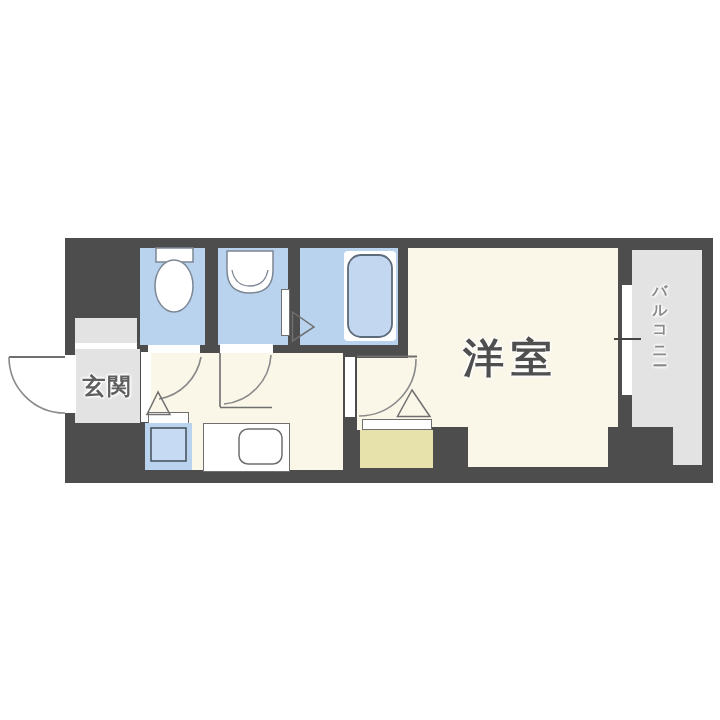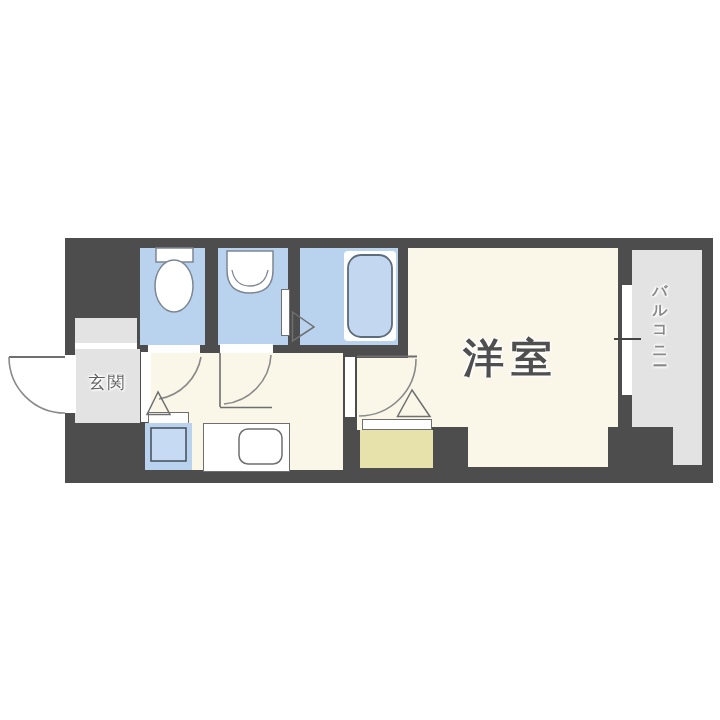--- a/index.html
+++ b/index.html
@@ -8,22 +8,22 @@
   .abs{position:absolute;}
   .wall{background:var(--wall);}
   .cream{background:var(--floor-cream);}
   .blue{background:var(--wet-area-blue);}
   .gray{background:var(--area-gray);}
   .yellow{background:var(--closet-yellow);}
   .whitebar{background:#ffffff;}
   .outlined{border:1px solid var(--outline);}
   svg.overlay{position:absolute;left:0;top:0;pointer-events:none;}
   .halo{text-shadow:0 0 2px #fff,0 0 3px #fff,0 0 4px #fff,1px 1px 2px #fff,-1px -1px 2px #fff;}
-  .lbl-entrance{left:75px;top:371px;width:65px;text-align:center;font-size:17px;
-      letter-spacing:2px;color:var(--label-text);font-weight:normal;}
+  .lbl-entrance{left:75px;top:371px;width:65px;text-align:center;font-size:23px;
+      letter-spacing:2px;color:var(--label-text);font-weight:bold;}
   .lbl-western{left:436px;top:331px;width:150px;text-align:center;font-size:41px;
       letter-spacing:7px;color:var(--room-label-text);font-weight:bold;}
   .lbl-balcony{left:650px;top:273px;height:140px;writing-mode:vertical-rl;font-size:15px;
       letter-spacing:4px;color:var(--balcony-text);font-weight:bold;}
   .arc{fill:none;stroke:var(--arc);stroke-width:1.6px;}
   .leafline{fill:none;stroke:var(--outline);stroke-width:1.6px;}
   .tri{fill:none;stroke:var(--outline);stroke-width:1.5px;}
   .fixwhite{fill:#ffffff;stroke:var(--fixture-stroke);stroke-width:1.5px;}
   .fixline{fill:none;stroke:var(--fixture-stroke);stroke-width:1.3px;}
 </style>

